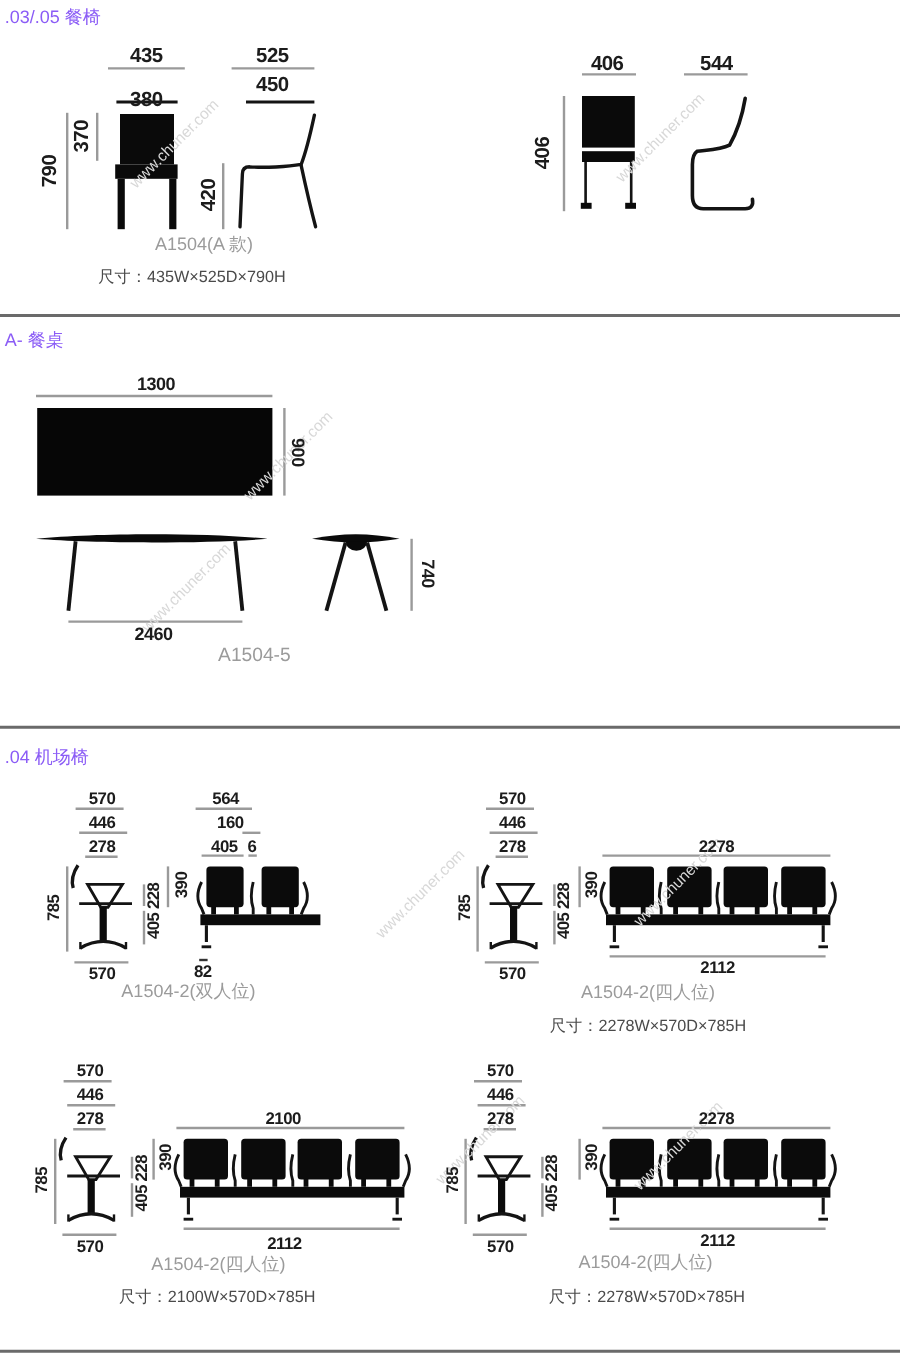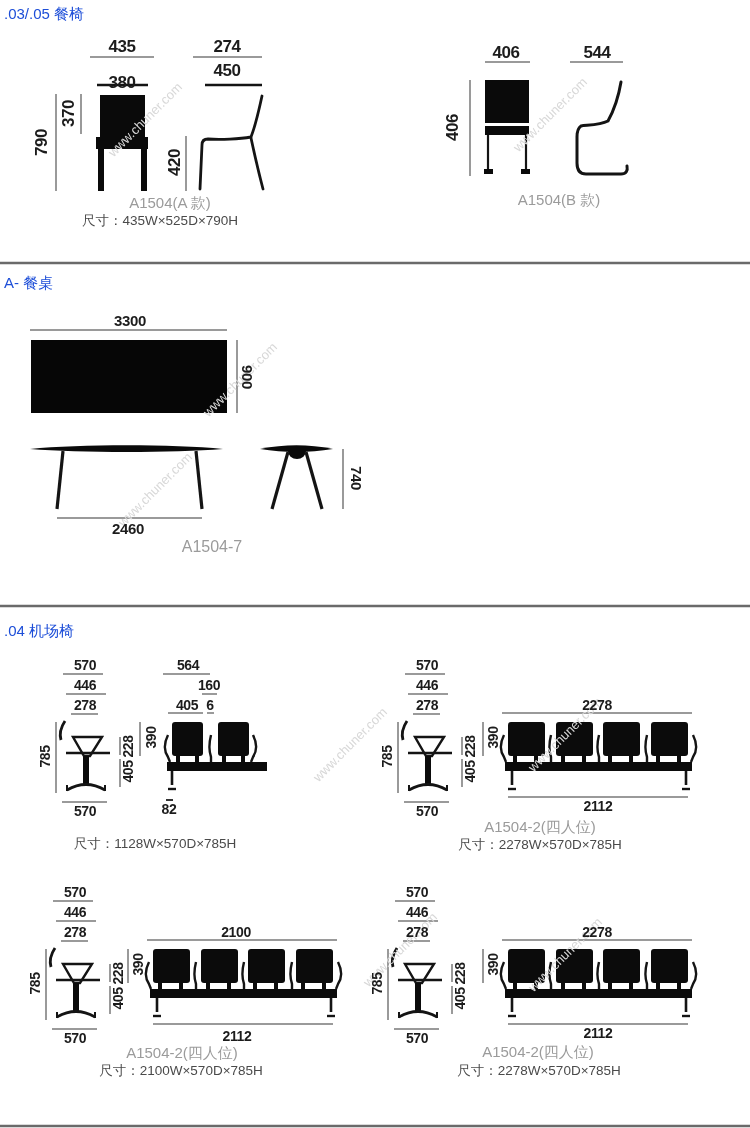--- a/index.html
+++ b/index.html
@@ -5,23 +5,23 @@
   html,body{margin:0;padding:0;background:#fff;}
   #canvas{position:relative;width:750px;height:1128px;background:#ffffff;overflow:hidden;
           font-family:"Liberation Sans",sans-serif;}
   .t{position:absolute;white-space:nowrap;}
   .dim{font-weight:700;font-size:15px;line-height:18px;color:#1c1c1c;letter-spacing:-0.4px;
        text-align:center;width:50px;}
   .dim-lg{font-size:17px;line-height:19px;}
   .dim-sm{font-size:14px;line-height:17px;width:44px;}
   .rot{transform:rotate(-90deg);}
   .rotcw{transform:rotate(90deg);}
-  .sec-title{font-size:15px;color:#1d4ed8;}
+  .sec-title{font-size:15px;color:#8b5cf6;}
   .label{font-size:15px;color:#9b9b9b;text-align:center;width:200px;}
-  .size{font-size:13.5px;color:#4a4a4a;text-align:center;width:240px;}
+  .size{font-size:13.5px;color:#4a4a4a;text-align:center;width:240px;margin-top:10px;}
   .wm{font-size:13px;color:#d8d8d8;transform:rotate(-45deg);width:120px;text-align:center;
       pointer-events:none;}
   svg{position:absolute;left:0;top:0;}
 </style>
 </head>
 <body>
 
 <div id="canvas">
 
   <svg width="750" height="1128" viewBox="0 0 750 1128">
@@ -166,57 +166,56 @@
   <div class="t wm" style="left:95px;top:482px">www.chuner.com</div>
   <div class="t wm" style="left:290px;top:737px">www.chuner.com</div>
   <div class="t wm" style="left:505px;top:727px">www.chuner.com</div>
   <div class="t wm" style="left:340px;top:942px">www.chuner.com</div>
   <div class="t wm" style="left:505px;top:947px">www.chuner.com</div>
 
   <div class="t sec-title" style="left:4px;top:5px">.03/.05 餐椅</div>
 
   <div class="t dim dim-lg" style="left:97px;top:37px">435</div>
   <div class="t dim dim-lg" style="left:97px;top:73px">380</div>
-  <div class="t dim dim-lg" style="left:202px;top:37px">274</div>
+  <div class="t dim dim-lg" style="left:202px;top:37px">525</div>
   <div class="t dim dim-lg" style="left:202px;top:61px">450</div>
   <div class="t dim dim-lg rot" style="left:16px;top:133px">790</div>
   <div class="t dim dim-lg rot" style="left:43px;top:104px">370</div>
   <div class="t dim dim-lg rot" style="left:149px;top:153px">420</div>
   <div class="t label" style="left:70px;top:194px">A1504(A 款)</div>
   <div class="t size" style="left:40px;top:212px">尺寸：435W×525D×790H</div>
 
   <div class="t dim dim-lg" style="left:481px;top:43px">406</div>
   <div class="t dim dim-lg" style="left:572px;top:43px">544</div>
   <div class="t dim dim-lg rot" style="left:427px;top:118px">406</div>
-  <div class="t label" style="left:459px;top:191px">A1504(B 款)</div>
 
   <div class="t sec-title" style="left:4px;top:274px">A- 餐桌</div>
-  <div class="t dim" style="left:105px;top:312px">3300</div>
+  <div class="t dim" style="left:105px;top:312px">1300</div>
   <div class="t dim rotcw" style="left:222px;top:368px">900</div>
   <div class="t dim" style="left:103px;top:520px">2460</div>
   <div class="t dim rotcw" style="left:331px;top:469px">740</div>
-  <div class="t label" style="left:112px;top:538px;font-size:16px">A1504-7</div>
+  <div class="t label" style="left:112px;top:538px;font-size:16px">A1504-5</div>
 
   <div class="t sec-title" style="left:4px;top:622px">.04 机场椅</div>
 
   <div class="t dim dim-sm" style="left:63px;top:657px">570</div>
   <div class="t dim dim-sm" style="left:63px;top:677px">446</div>
   <div class="t dim dim-sm" style="left:63px;top:697px">278</div>
   <div class="t dim dim-sm rot" style="left:23px;top:748px">785</div>
   <div class="t dim dim-sm rot" style="left:106px;top:738px">228</div>
   <div class="t dim dim-sm rot" style="left:106px;top:763px">405</div>
   <div class="t dim dim-sm" style="left:63px;top:803px">570</div>
 
   <div class="t dim dim-sm" style="left:166px;top:657px">564</div>
-  <div class="t dim dim-sm" style="left:187px;top:677px">160</div>
+  <div class="t dim dim-sm" style="left:170px;top:677px">160</div>
   <div class="t dim dim-sm" style="left:165px;top:697px">405</div>
   <div class="t dim dim-sm" style="left:188px;top:697px">6</div>
   <div class="t dim dim-sm rot" style="left:129px;top:729px">390</div>
   <div class="t dim dim-sm" style="left:147px;top:801px">82</div>
-  <div class="t size" style="left:35px;top:835px">尺寸：1128W×570D×785H</div>
+  <div class="t label" style="left:57px;top:817px">A1504-2(双人位)</div>
 
   <div class="t dim dim-sm" style="left:405px;top:657px">570</div>
   <div class="t dim dim-sm" style="left:405px;top:677px">446</div>
   <div class="t dim dim-sm" style="left:405px;top:697px">278</div>
   <div class="t dim dim-sm rot" style="left:365px;top:748px">785</div>
   <div class="t dim dim-sm rot" style="left:448px;top:738px">228</div>
   <div class="t dim dim-sm rot" style="left:448px;top:763px">405</div>
   <div class="t dim dim-sm" style="left:405px;top:803px">570</div>
 
   <div class="t dim dim-sm" style="left:575px;top:697px">2278</div>

